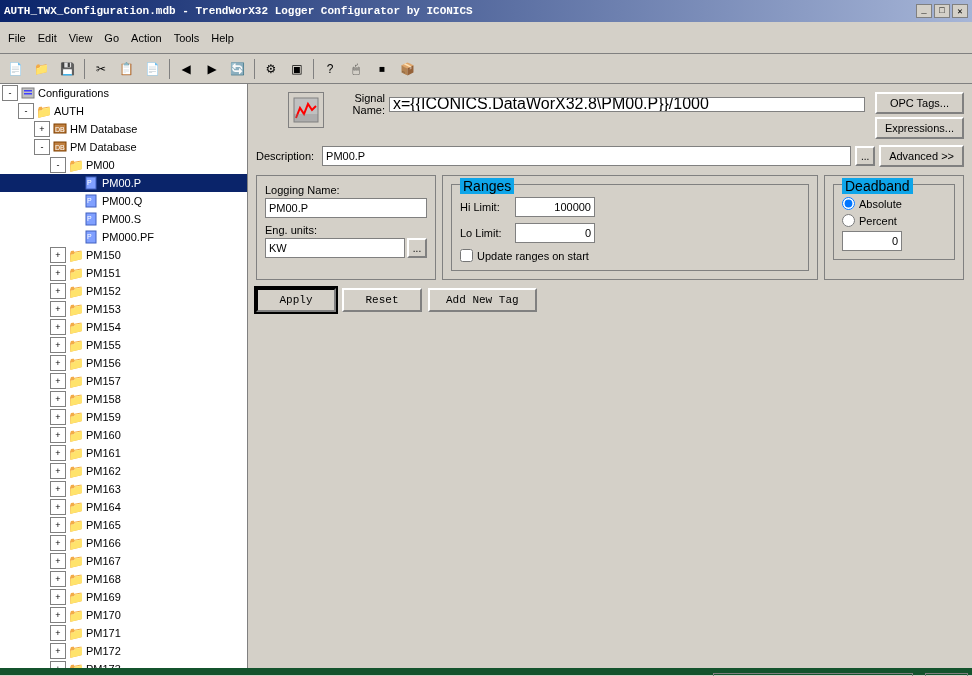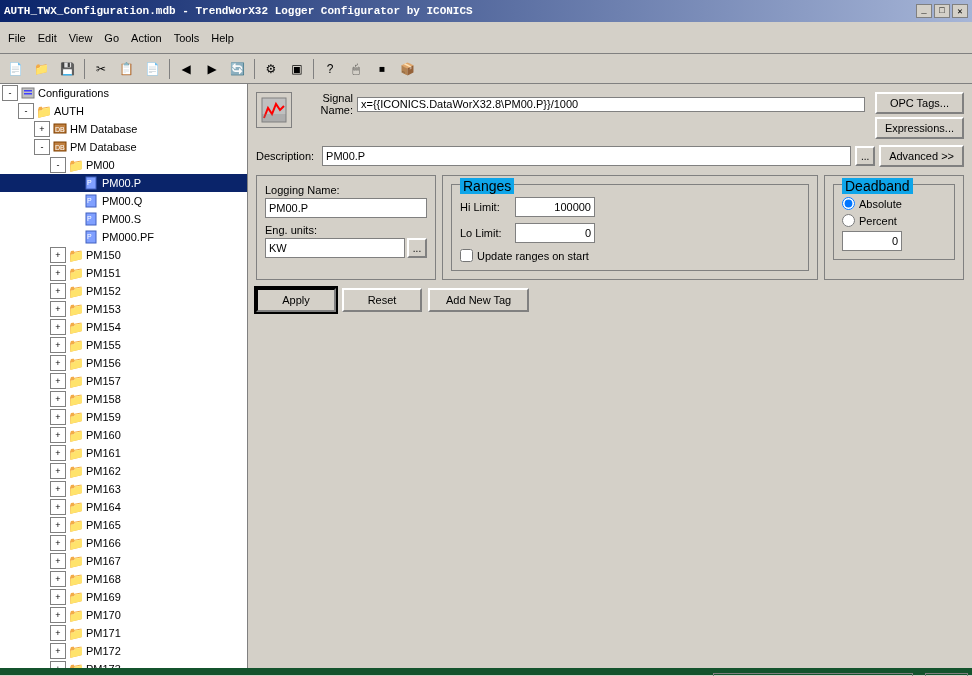--- a/index.html
+++ b/index.html
@@ -145,20 +145,21 @@
     
     .form-section {
       background: #d4d0c8;
     }
 
     .signal-row {
       display: flex;
       align-items: flex-start;
       margin-bottom: 6px;
       gap: 6px;
+      margin-left: 32px;
     }
     .signal-icon-box {
       width: 36px;
       height: 36px;
       background: #d4d0c8;
       border: 1px solid #808080;
       display: flex;
       align-items: center;
       justify-content: center;
       flex-shrink: 0;
@@ -178,21 +179,21 @@
       text-align: right;
       margin-right: 4px;
       flex-shrink: 0;
     }
     .field-input {
       flex: 1;
       height: 15px;
       border: 1px solid #808080;
       background: white;
       padding: 1px 3px;
-      font-size: 11px;
+      font-size: 16px;
       font-family: inherit;
     }
 
     .right-buttons {
       display: flex;
       flex-direction: column;
       gap: 3px;
       margin-left: 4px;
     }
     .win-button {
@@ -356,20 +357,21 @@
     }
     .bottom-btn {
       background: #d4d0c8;
       border: 2px solid;
       border-color: #ffffff #808080 #808080 #ffffff;
       height: 24px;
       padding: 0 16px;
       font-size: 11px;
       cursor: pointer;
       min-width: 80px;
+      font-family: Liberation Mono, monospace;
     }
     .bottom-btn.default-btn {
       border-color: #000000 #808080 #808080 #000000;
       outline: 2px solid #000;
     }
 
     
     .status-bar {
       height: 20px;
       background: #d4d0c8;

